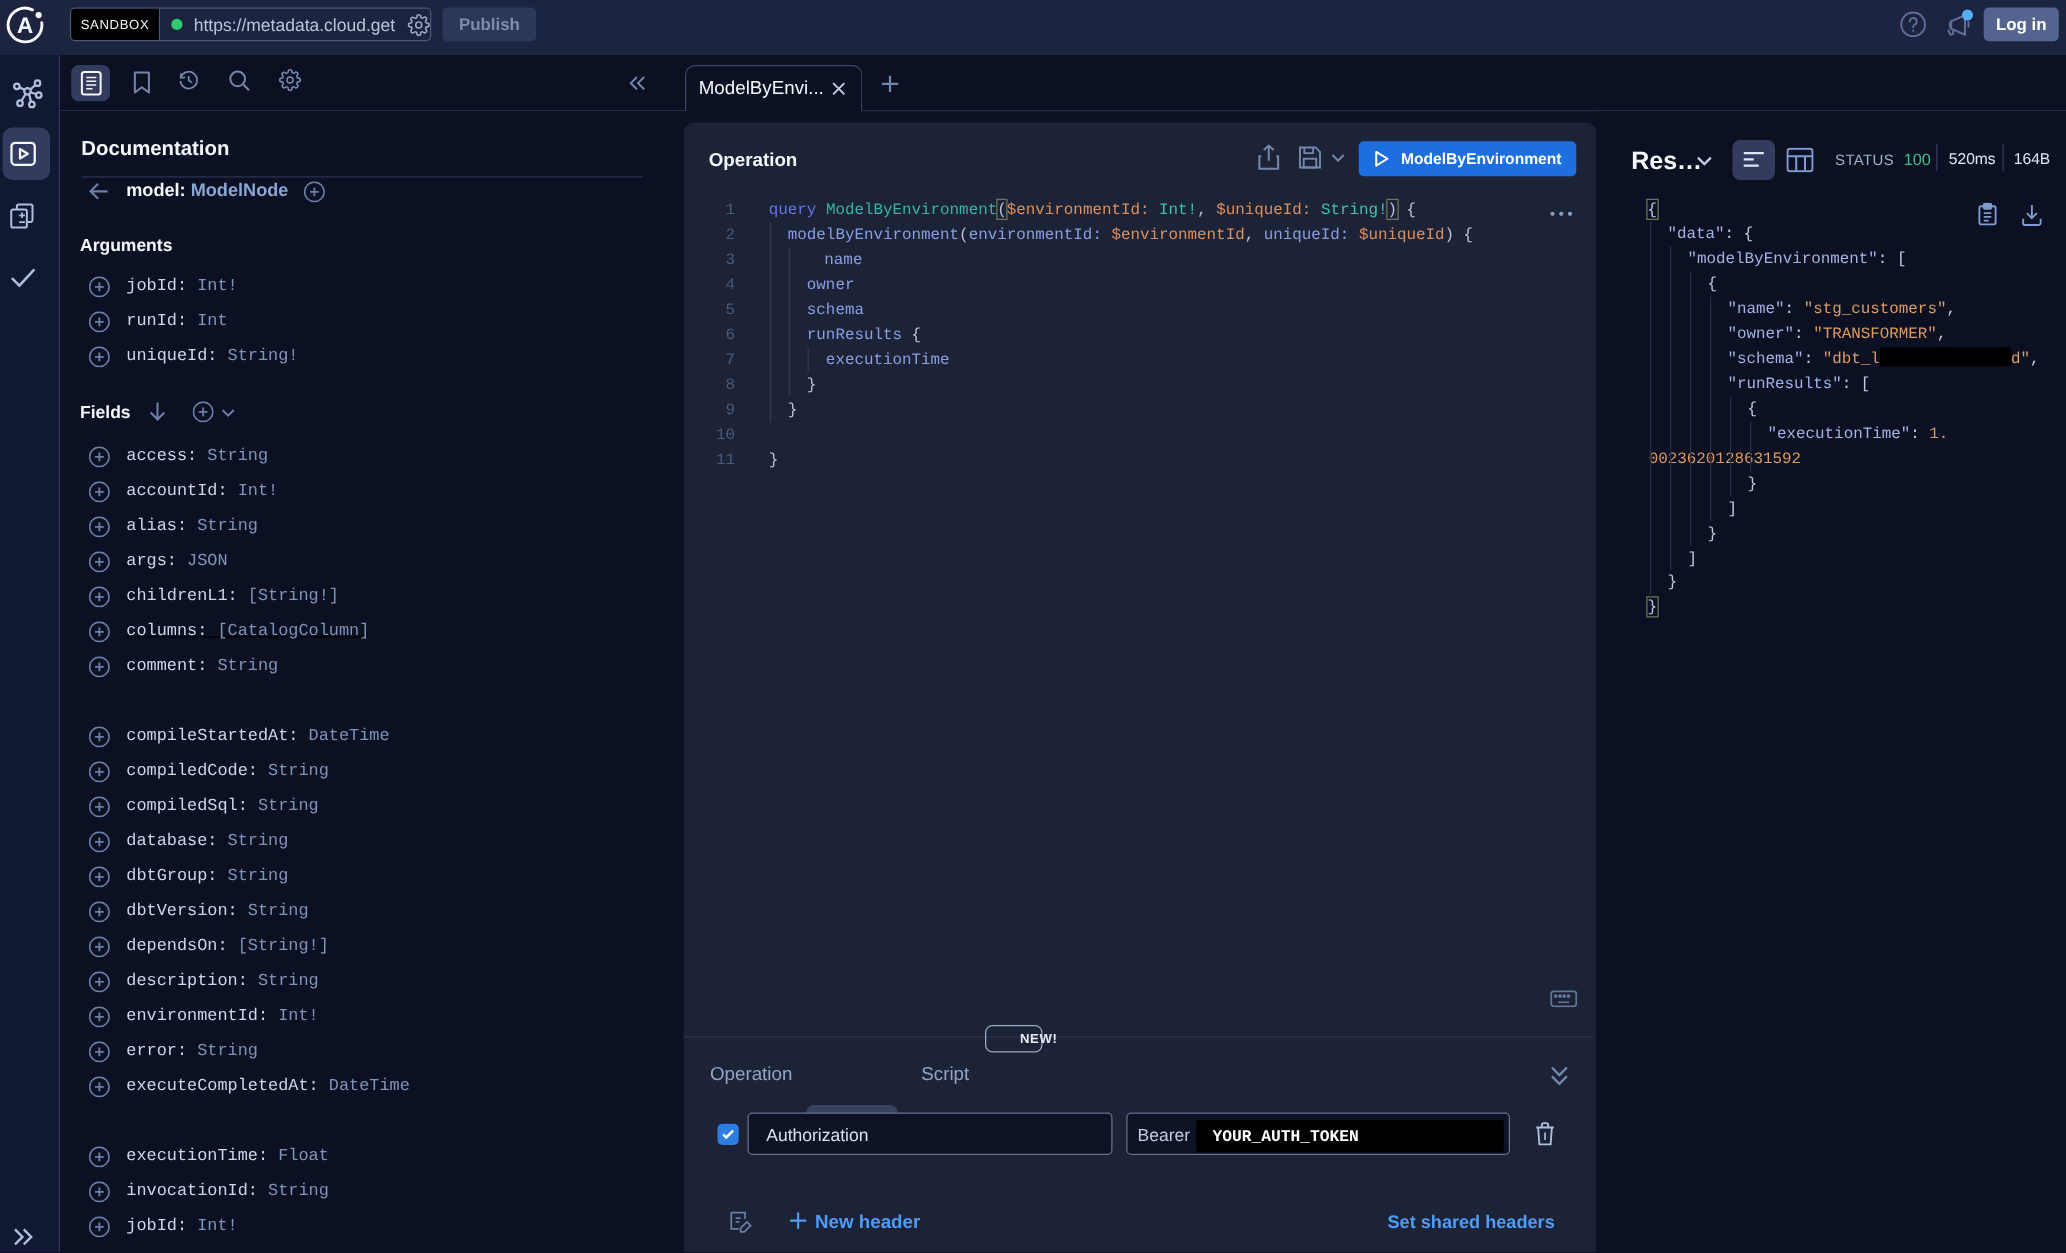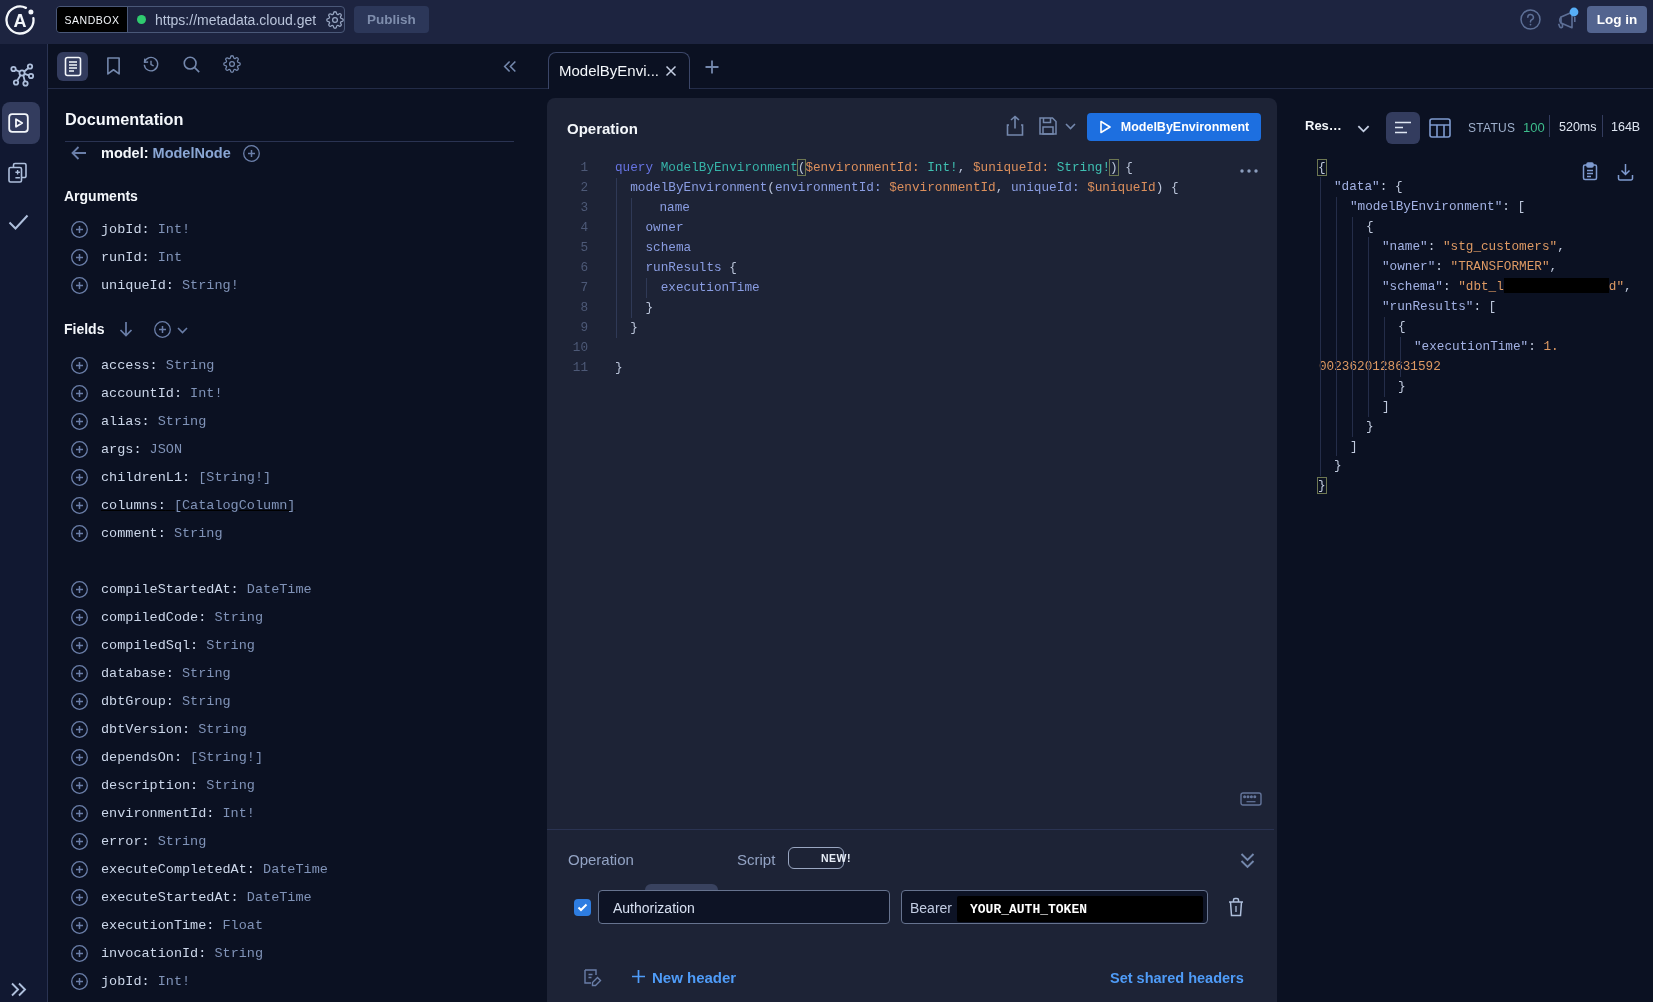--- a/index.html
+++ b/index.html
@@ -327,27 +327,20 @@
           <path d="M8.5 5v7M5 8.5h7" stroke-width="1.5"></path>
         </svg>
         <span class="fname">error:<span class="ftype"> String</span></span>
       </div>
       <div class="fieldrow" style="top:766px;left:23px;"> 
         <svg class="plus" width="17" height="17" viewBox="0 0 17 17" fill="none" stroke="#6a7ea8" stroke-width="1.3">
           <circle cx="8.5" cy="8.5" r="7.8"></circle>
           <path d="M8.5 5v7M5 8.5h7" stroke-width="1.5"></path>
         </svg>
         <span class="fname">executeCompletedAt:<span class="ftype"> DateTime</span></span>
-      </div>
-      <div class="fieldrow" style="top:794px;left:23px;"> 
-        <svg class="plus" width="17" height="17" viewBox="0 0 17 17" fill="none" stroke="#6a7ea8" stroke-width="1.3">
-          <circle cx="8.5" cy="8.5" r="7.8"></circle>
-          <path d="M8.5 5v7M5 8.5h7" stroke-width="1.5"></path>
-        </svg>
-        <span class="fname">executeStartedAt:<span class="ftype"> DateTime</span></span>
       </div>
       <div class="fieldrow" style="top:822px;left:23px;"> 
         <svg class="plus" width="17" height="17" viewBox="0 0 17 17" fill="none" stroke="#6a7ea8" stroke-width="1.3">
           <circle cx="8.5" cy="8.5" r="7.8"></circle>
           <path d="M8.5 5v7M5 8.5h7" stroke-width="1.5"></path>
         </svg>
         <span class="fname">executionTime:<span class="ftype"> Float</span></span>
       </div>
       <div class="fieldrow" style="top:850px;left:23px;"> 
         <svg class="plus" width="17" height="17" viewBox="0 0 17 17" fill="none" stroke="#6a7ea8" stroke-width="1.3">
@@ -421,21 +414,21 @@
       <circle cx="8" cy="4.8" r="0.8" fill="#64759b"></circle>
       <circle cx="11.4" cy="4.8" r="0.8" fill="#64759b"></circle>
       <circle cx="14.8" cy="4.8" r="0.8" fill="#64759b"></circle>
       <path d="M6.5 9.7h9" stroke-width="1.2"></path>
   </svg>
   <div id="dockdiv" class="abs"></div>
 
   <div class="docktab" style="left:21px;top:753px;">Operation</div>
   <div id="hdrtab" style="left:98px;top:746px;width:73px;height:29px;margin-top:40px;">Headers</div>
   <div class="docktab" style="left:190px;top:753px;">Script</div>
-  <div id="newbadge" style="left:241px;top:749px;width:56px;height:22px;padding-left:40px;">NEW!</div>
+  <div id="newbadge" style="left:241px;top:722px;width:46px;height:22px;padding-left:40px;">NEW!</div>
   <svg class="abs" style="left:693px;top:754px" width="15" height="17" viewBox="0 0 15 17" fill="none" stroke="#7488ad" stroke-width="1.9">
       <path d="M1.5 2 7.5 8 13.5 2M1.5 9 7.5 15 13.5 9"></path>
     </svg>
   <div id="checkbox" style="left:27px;top:801px;">
       <svg width="11" height="9" viewBox="0 0 11 9" fill="none" stroke="#fff" stroke-width="2">
         <path d="M1.5 4.5 4 7 9.5 1.5"></path>
       </svg>
     </div>
   <div class="inputbox" style="left:51px;top:792px;width:292px;height:34px;"></div>
   <div class="abs" style="left:66px;top:802px;color:#d8e1f2;font-size:14px;">Authorization</div>
@@ -452,21 +445,21 @@
       <path d="m14.5 9.5 3 3-5 5h-3v-3z"></path>
   </svg>
   <svg class="abs" style="left:84px;top:871px" width="15" height="15" viewBox="0 0 15 15" fill="none" stroke="#4f9cf8" stroke-width="1.7">
       <path d="M7.5 1v13M1 7.5h13"></path>
     </svg>
   <div class="abs bluelink" style="left:105px;top:871px;">New header</div>
   <div class="abs bluelink" style="left:563px;top:872px;font-size:14.5px;">Set shared headers</div>
 </div>
 
 <div id="resp" class="abs">
-  <div class="abs" style="left:28px;top:29px;color:#f4f7fb;font-weight:bold;font-size:13px;">Res…</div>
+  <div class="abs" style="left:28px;top:29px;color:#f4f7fb;font-weight:bold;font-size:20px;">Res…</div>
   <svg class="abs" style="left:80px;top:36px" width="13" height="8" viewBox="0 0 11 7" fill="none" stroke="#c4cee2" stroke-width="1.6">
       <path d="M1 1 5.5 5.5 10 1"></path>
     </svg>
   <div class="abs" style="left:109px;top:23px;width:34px;height:32px;background:#333c5e;border-radius:6px;"></div>
   <svg class="abs" style="left:117px;top:31px" width="18" height="16" viewBox="0 0 18 16" fill="none" stroke="#dfe6f2" stroke-width="1.7">
       <path d="M1 2.5h16M1 7.5h8M1 12.5h12"></path>
     </svg>
   <svg class="abs" style="left:152px;top:29px" width="22" height="20" viewBox="0 0 22 20" fill="none" stroke="#7f9bd0" stroke-width="1.6">
       <rect x="1" y="1" width="20" height="18" rx="2"></rect>
       <path d="M1 7h20M8 7v12M15 7v12"></path>

